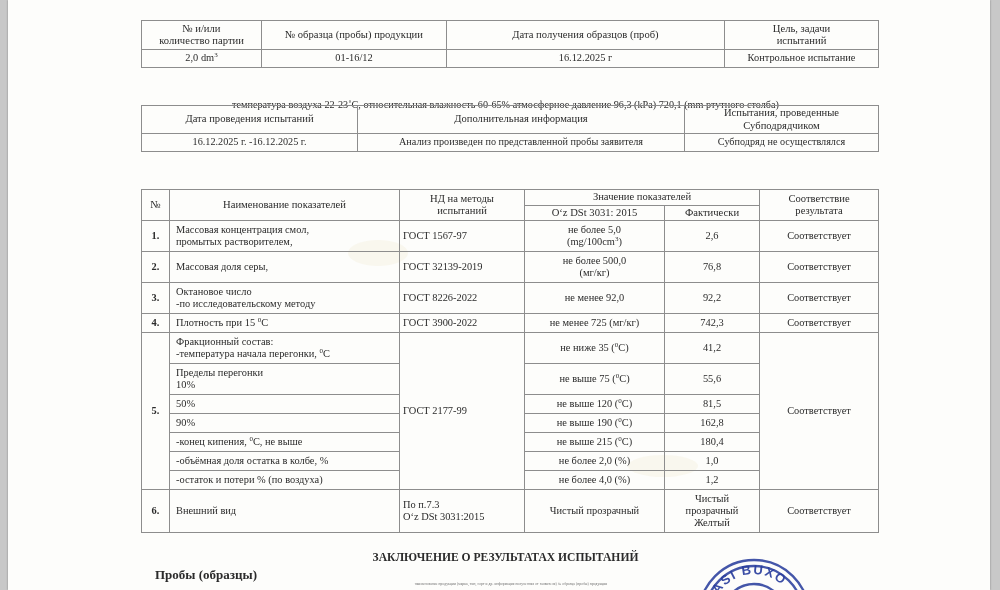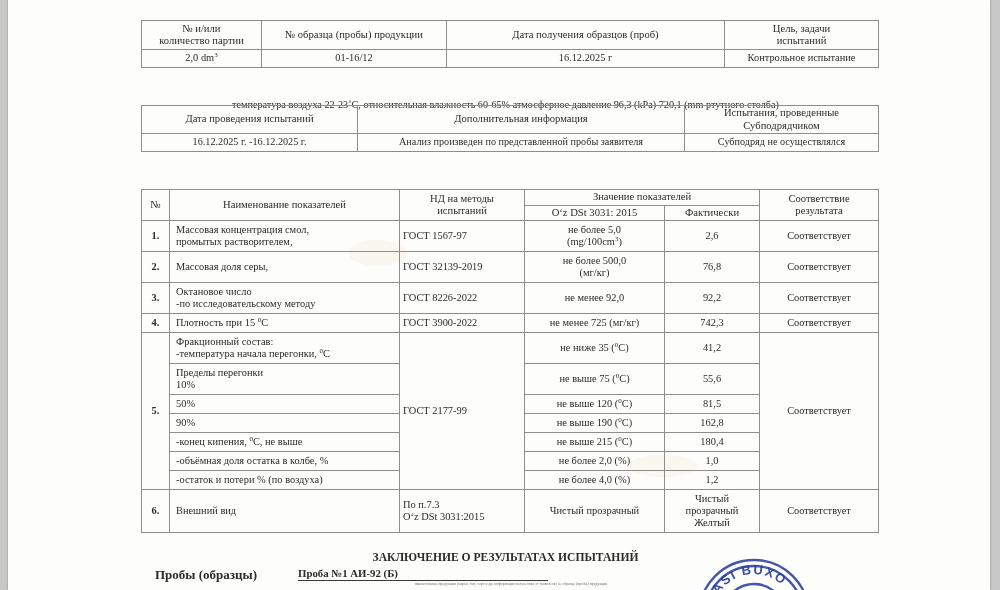--- a/index.html
+++ b/index.html
@@ -310,21 +310,20 @@
             <div>прозрачный</div>
             <div>Желтый</div>
           </td>
           <td class="conf">Соответствует</td>
         </tr>
       </tbody>
     </table>
 
     <div class="concl-title">ЗАКЛЮЧЕНИЕ О РЕЗУЛЬТАТАХ ИСПЫТАНИЙ</div>
     <div class="probe-label">Пробы (образцы)</div>
-    <div class="probe-value">Проба №1 АИ-92 (Б)</div>
     <div class="fineprint">наименование продукции (марка, тип, сорт и др. информация полученная от заявителя) № образца (пробы) продукции</div>
 
     <div class="stamp">
       <svg width="118" height="118" viewBox="0 0 118 118" aria-hidden="true">
         <g fill="none" stroke="#2b3f9e" stroke-width="2.4" opacity="0.88">
           <circle cx="59" cy="59" r="55"></circle>
           <circle cx="59" cy="59" r="49"></circle>
           <circle cx="59" cy="59" r="31"></circle>
         </g>
         <path id="stamparc" d="M 18,59 A 41,41 0 0 1 100,59" fill="none"></path>

